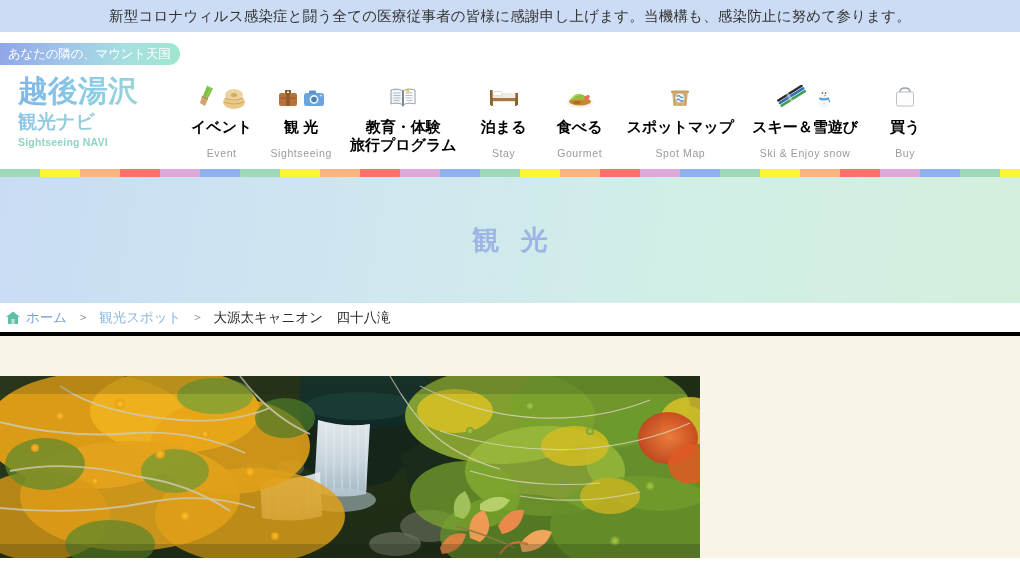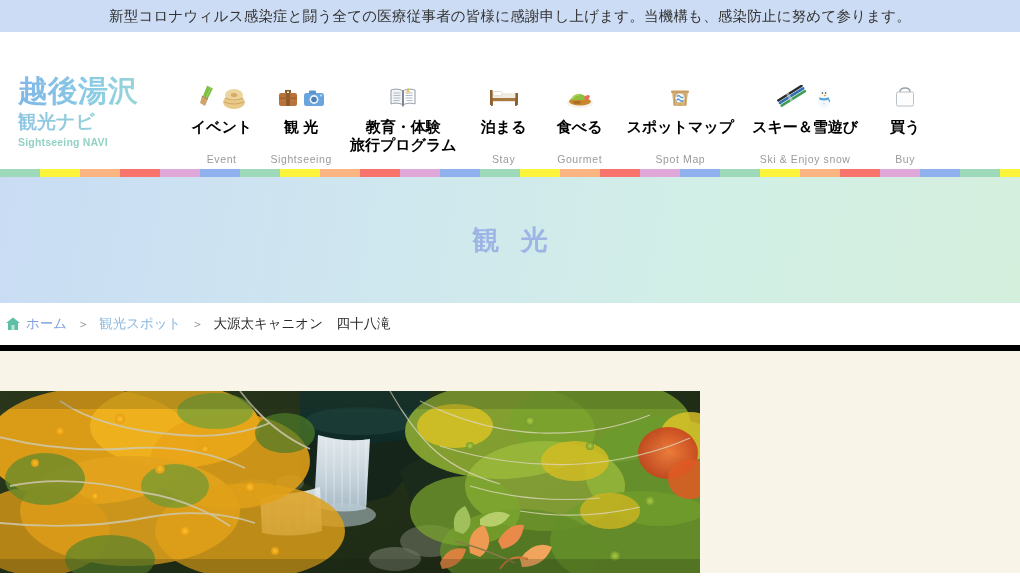--- a/index.html
+++ b/index.html
@@ -187,21 +187,21 @@
     font-weight: 700;
     color: #000000;
     white-space: nowrap;
     line-height: 1.22;
     text-align: center;
   }
   .gnav-en {
     font-size: 10.5px;
     color: #9a9a9a;
     white-space: nowrap;
-    margin-top: 17px;
+    margin-top: 11px;
     letter-spacing: .6px;
   }
   .gnav-item.two-line .gnav-ja { line-height: 1.2; }
 
   
   .stripe {
     height: 8px;
     width: 100%;
     background-image: repeating-linear-gradient(
       to right,
@@ -226,23 +226,23 @@
   .page-banner-title {
     font-size: 27px;
     font-weight: 700;
     color: #9db4e4;
     letter-spacing: 7px;
     text-indent: 7px;
   }
 
   
   .breadcrumb-wrap {
-    height: 48px;
+    height: 33px;
     background: #ffffff;
-    border-bottom: 6px solid #000000;
+    border-bottom: 4px solid #000000;
     display: flex;
     align-items: center;
     padding-left: 2px;
   }
   .breadcrumb {
     display: flex;
     align-items: center;
     font-size: 13.5px;
     color: #333333;
   }
@@ -271,20 +271,21 @@
 </style>
 </head>
 <body>
 
 <div class="notice-bar">
   <span>新型コロナウィルス感染症と闘う全ての医療従事者の皆様に感謝申し上げます。当機構も、感染防止に努めて参ります。</span>
 </div>
 
 <div class="util-row">
 
+  <div class="tagline-badge">あなたの隣の、マウント天国</div>
 
   <div class="lang-strip">
     <a class="lang-item">
       <span class="tri blue"></span>
       <span>English</span>
     </a>
     <a class="lang-item">
       <span class="tri green"></span>
       <span>簡体中文</span>
     </a>

